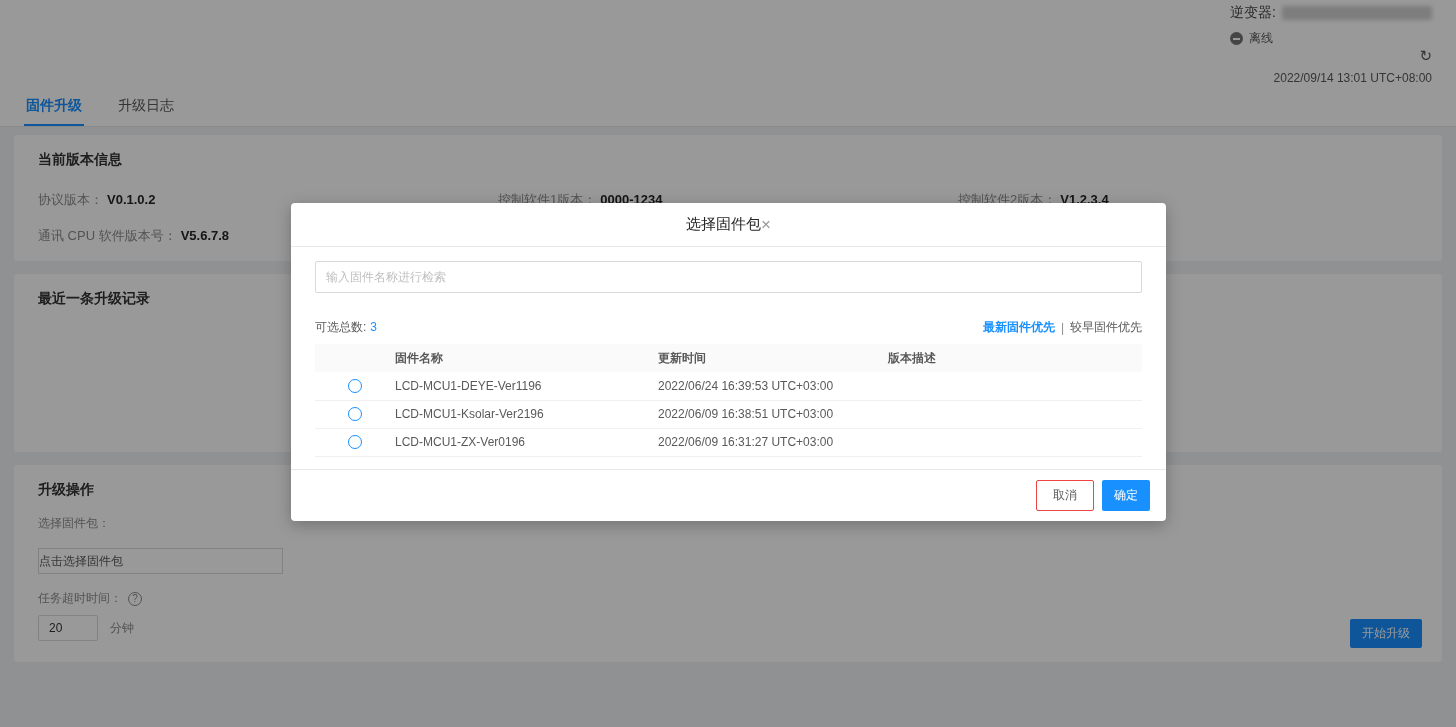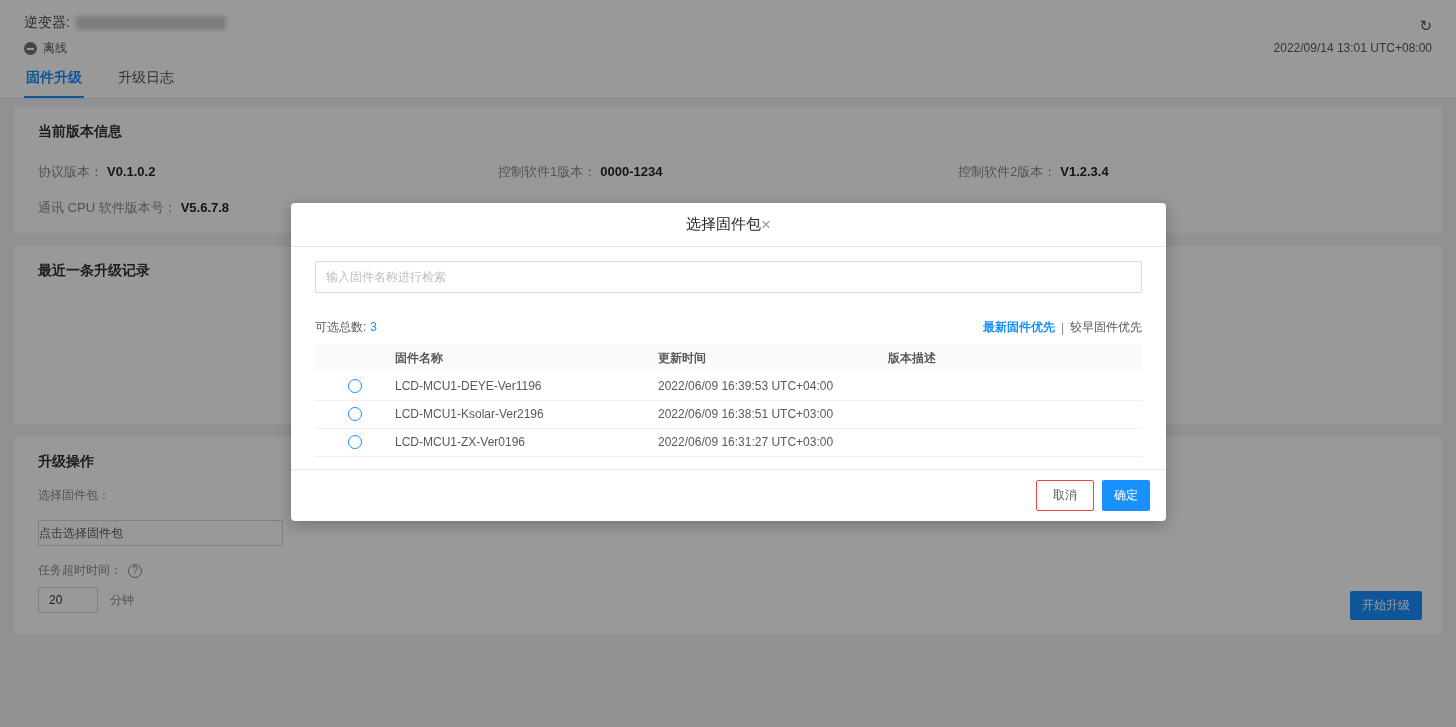--- a/index.html
+++ b/index.html
@@ -4,22 +4,22 @@
 <style>
   * { box-sizing: border-box; margin: 0; padding: 0; }
   html,body { width:1456px; height:727px; overflow:hidden; }
   body {
     font-family: "Liberation Sans", "DejaVu Sans", sans-serif;
     background:#f0f2f5; color:#595959; position:relative;
   }
 
   
   .page-header {
-    background:#fff; padding:14px 24px 6px; display:flex;
-    justify-content:space-between; align-items:center;
+    background:#fff; padding:4px 24px 6px; display:flex;
+    justify-content:space-between; align-items:flex-end;flex-direction:column;
   }
   .device-line { display:flex; align-items:center; font-size:14px; color:#4a4a4a; }
   .redacted {
     display:inline-block; width:150px; height:14px; margin-left:6px;
     background:#d0d0d0; filter:blur(2px); border-radius:2px;
   }
   .status-line { display:flex; align-items:center; margin-top:8px; font-size:12px; color:#595959; }
   .offline-dot {
     width:13px; height:13px; border-radius:50%; background:#737373;
     display:inline-flex; align-items:center; justify-content:center; margin-right:6px;
@@ -220,21 +220,21 @@
           <th></th>
           <th>固件名称</th>
           <th>更新时间</th>
           <th>版本描述</th>
         </tr>
       </thead>
       <tbody>
         <tr>
           <td class="radio-cell"><span class="radio"></span></td>
           <td>LCD-MCU1-DEYE-Ver1196</td>
-          <td>2022/06/09 16:39:53 UTC+04:00</td>
+          <td>2022/06/24 16:39:53 UTC+03:00</td>
           <td></td>
         </tr>
         <tr>
           <td class="radio-cell"><span class="radio"></span></td>
           <td>LCD-MCU1-Ksolar-Ver2196</td>
           <td>2022/06/09 16:38:51 UTC+03:00</td>
           <td></td>
         </tr>
         <tr>
           <td class="radio-cell"><span class="radio"></span></td>

